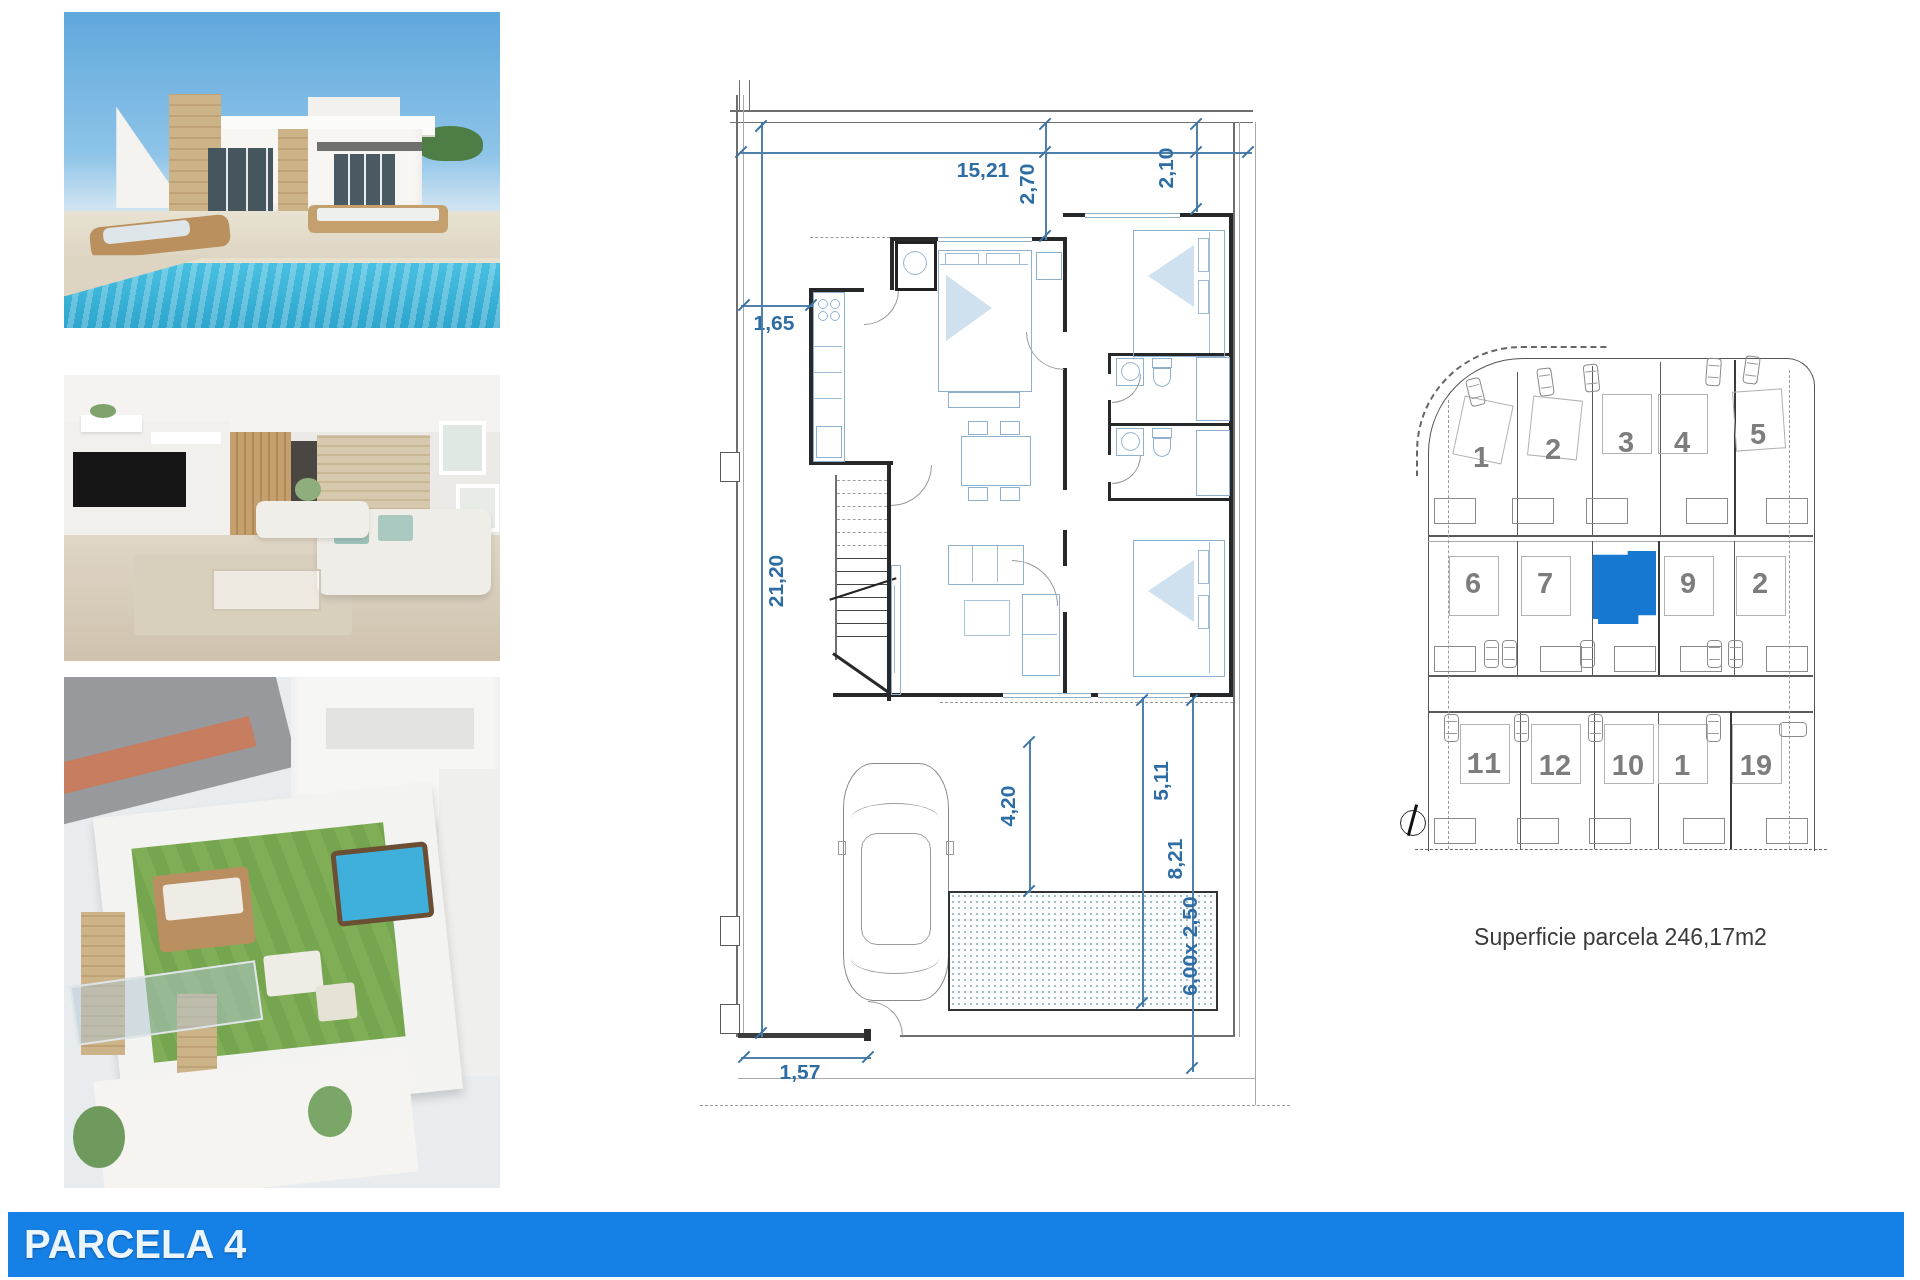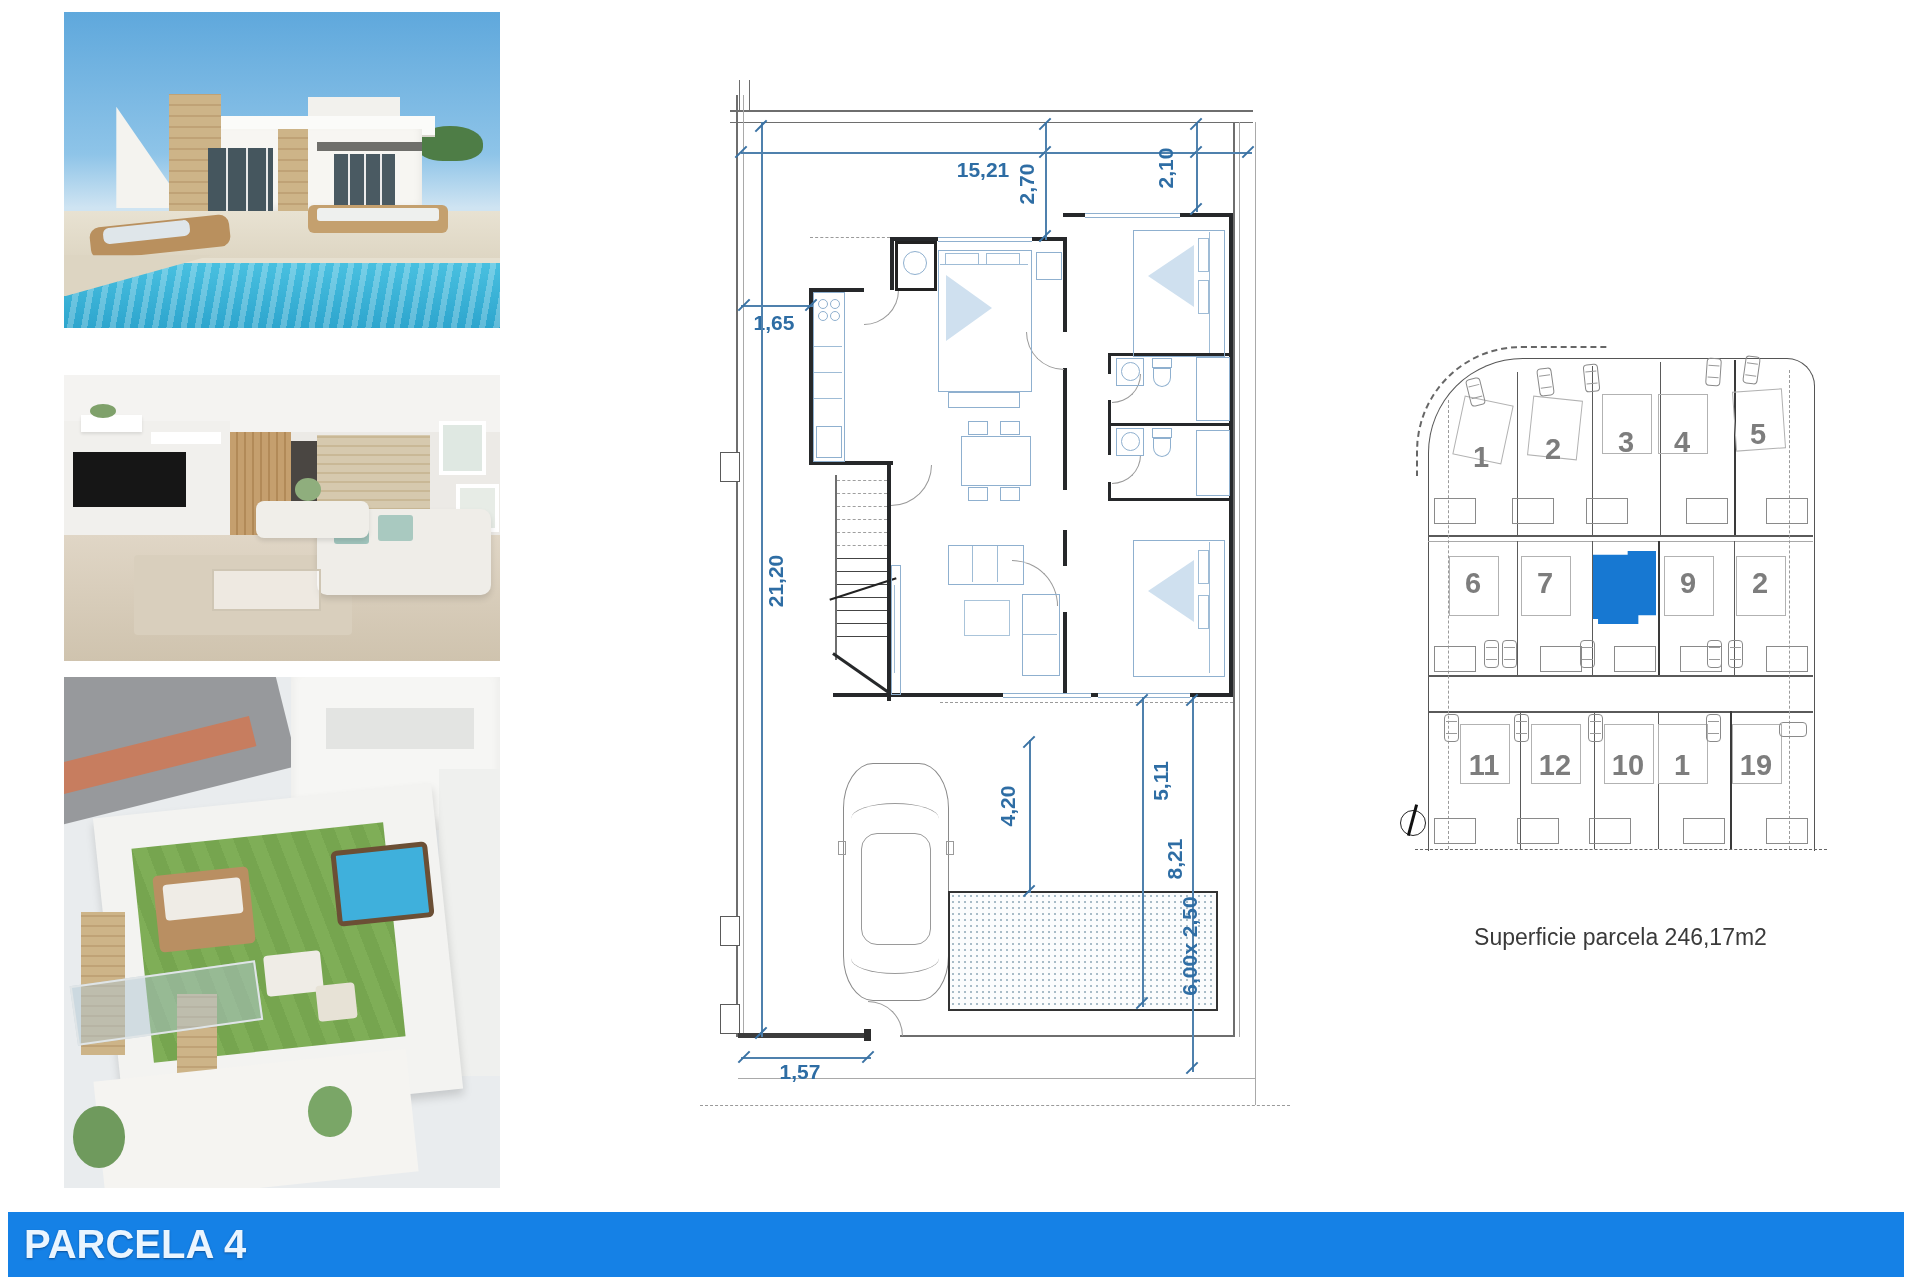--- a/index.html
+++ b/index.html
@@ -375,21 +375,21 @@
 
   <span class="mapnum" style="left:1481px;top:457px;">1</span>
   <span class="mapnum" style="left:1553px;top:449px;">2</span>
   <span class="mapnum" style="left:1626px;top:442px;">3</span>
   <span class="mapnum" style="left:1682px;top:442px;">4</span>
   <span class="mapnum" style="left:1758px;top:434px;">5</span>
   <span class="mapnum" style="left:1473px;top:583px;">6</span>
   <span class="mapnum" style="left:1545px;top:583px;">7</span>
   <span class="mapnum" style="left:1688px;top:583px;">9</span>
   <span class="mapnum" style="left:1760px;top:583px;">2</span>
-  <span class="mapnum" style="left:1484px;top:765px;">11</span>
+  <span class="mapnum" style="left:1484px;top:765px;font-family:Liberation Mono, monospace;">11</span>
   <span class="mapnum" style="left:1555px;top:765px;">12</span>
   <span class="mapnum" style="left:1628px;top:765px;">10</span>
   <span class="mapnum" style="left:1682px;top:765px;">1</span>
   <span class="mapnum" style="left:1756px;top:765px;">19</span>
 
   <div style="position:absolute;left:1400px;top:810px;width:24px;height:24px;border:1.5px solid #222;border-radius:50%;"></div>
   <div style="position:absolute;left:1411px;top:804px;width:2.5px;height:32px;background:#111;transform:rotate(15deg);"></div>
 
   <div style="position:absolute;left:1428px;top:924px;width:385px;text-align:center;font-size:23px;color:#3a3a3a;">Superficie parcela 246,17m2</div>
 </div>

